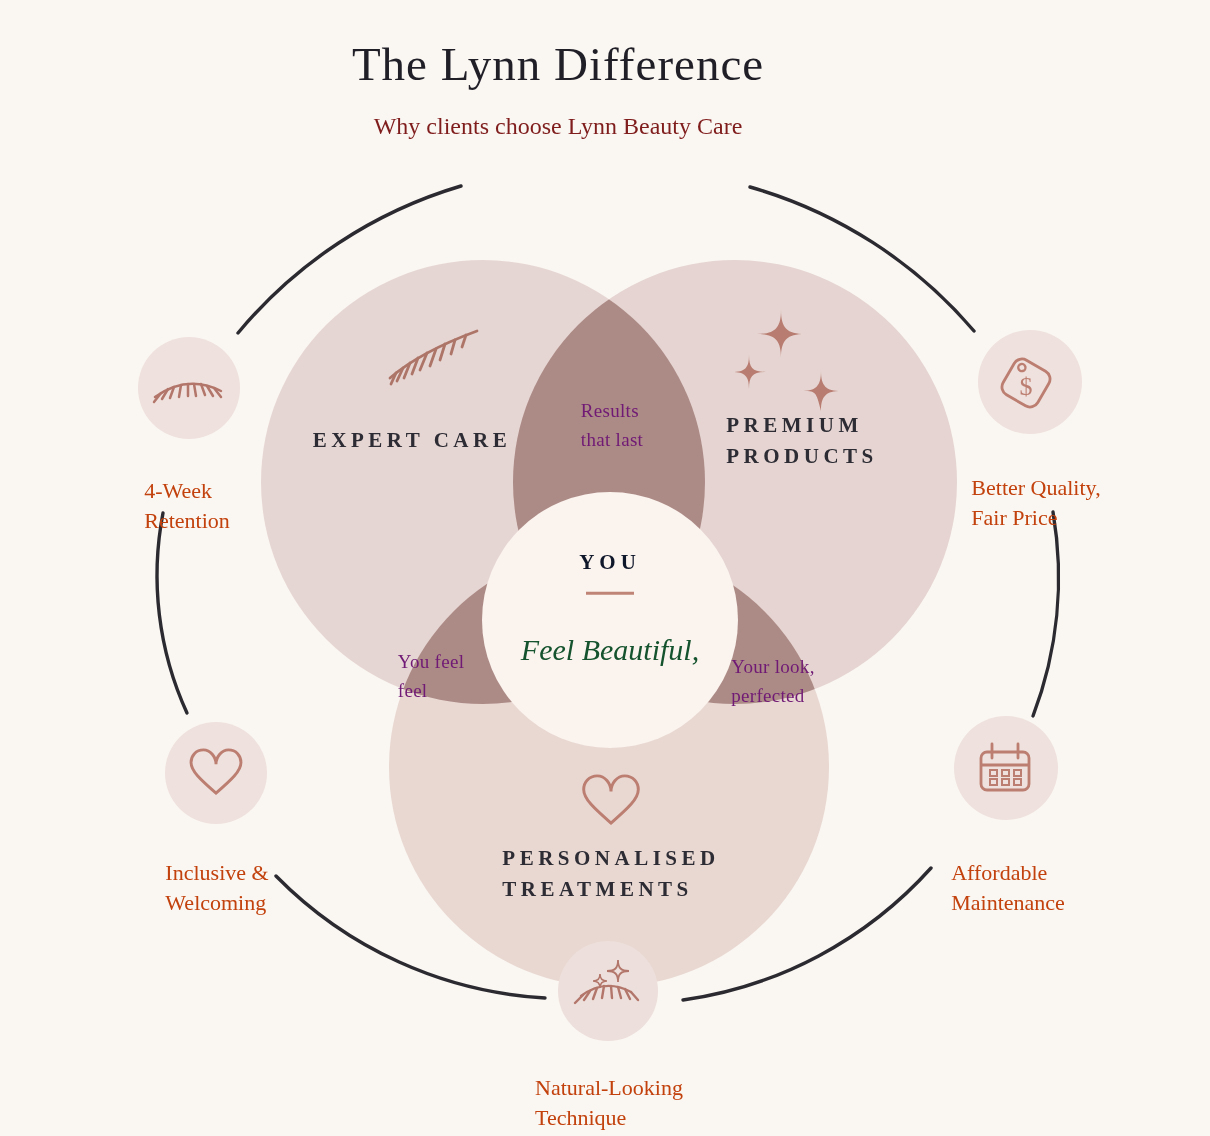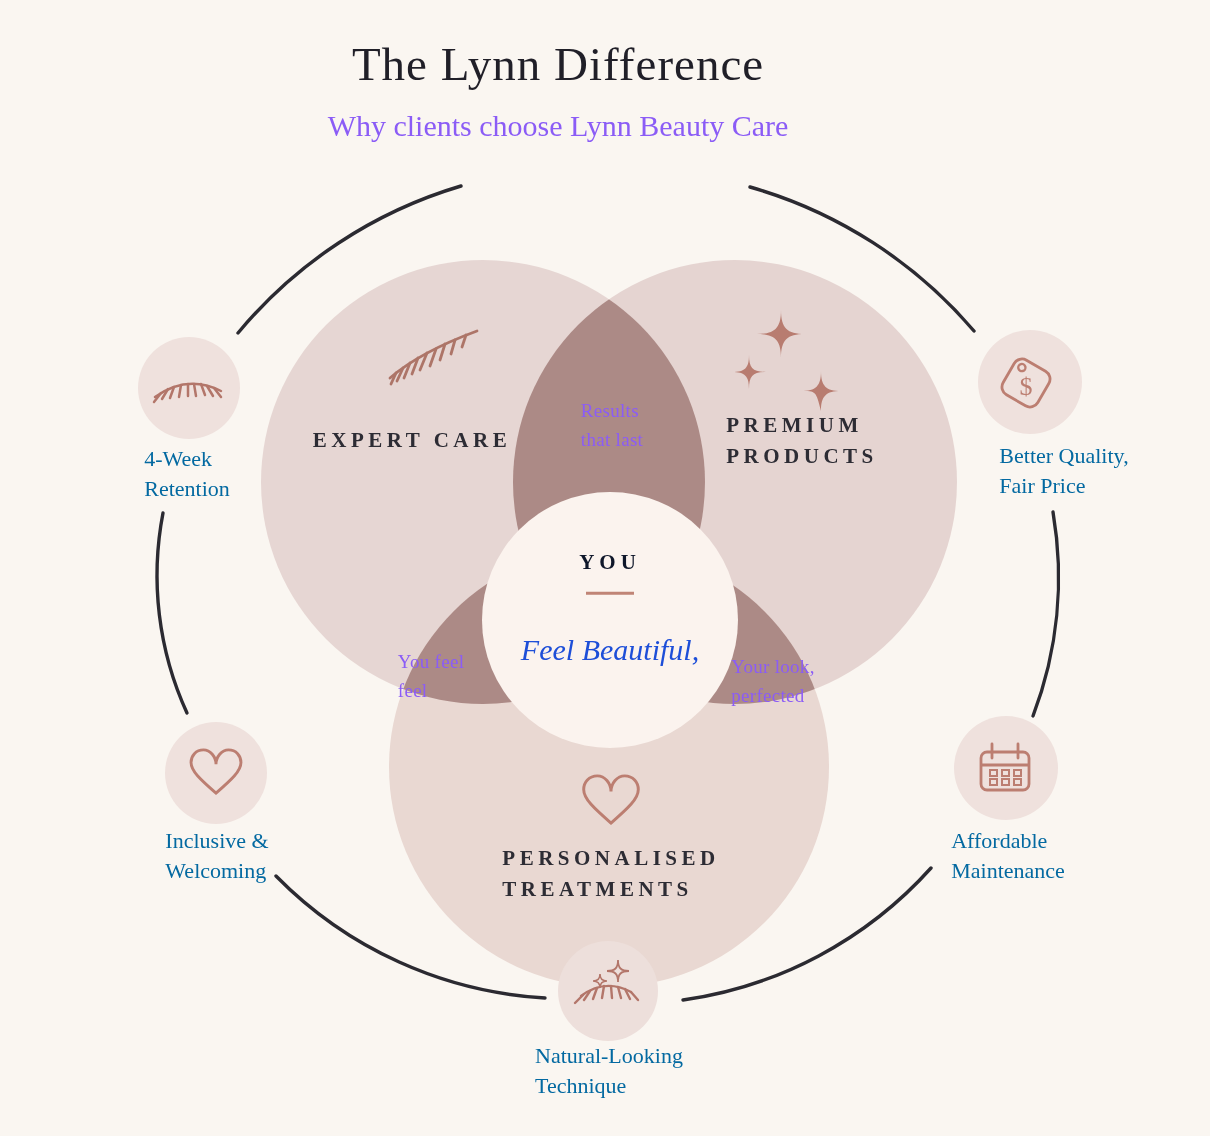--- a/index.html
+++ b/index.html
@@ -3,27 +3,27 @@
 <meta charset="utf-8">
 <style>
   html,body{margin:0;padding:0;background:#faf6f1;}
   .stage{
     position:relative;width:1210px;height:1136px;overflow:hidden;
     background:#faf6f1;font-family:"Liberation Serif",serif;color:#2a2931;
   }
   .diagram-svg{position:absolute;left:0;top:0;}
   .lbl{position:absolute;transform:translate(-50%,-50%);text-align:left;white-space:nowrap;}
   .title{font-size:47px;letter-spacing:1px;color:#201f28;}
-  .subtitle{font-size:30px;color:#8b5cf6;}
+  .subtitle{font-size:24px;color:#7f1d1d;}
   .caps{font-size:21px;letter-spacing:4.5px;color:#2d2c34;line-height:31px;font-weight:600;}
-  .overlap-txt{font-size:19px;color:#8b5cf6;line-height:29px;letter-spacing:.3px;}
+  .overlap-txt{font-size:19px;color:#701a75;line-height:29px;letter-spacing:.3px;}
   .center-you{font-size:21px;letter-spacing:5px;color:#0f172a;font-weight:600;}
   .center-divider{position:absolute;width:48px;height:2.5px;background:#c08476;transform:translate(-50%,-50%);}
-  .tagline{font-style:italic;font-size:30px;line-height:44px;color:#1d4ed8;}
-  .sat-lbl{font-size:22px;line-height:30px;color:#0369a1;}
+  .tagline{font-style:italic;font-size:30px;line-height:44px;color:#14532d;}
+  .sat-lbl{font-size:22px;line-height:30px;color:#c2410c;margin-top:32px;}
 </style>
 </head>
 <body>
 
 <div class="stage">
 
   <svg class="diagram-svg" width="1210" height="1136" viewBox="0 0 1210 1136">
 
     <defs>
       <clipPath id="clipA">
@@ -184,21 +184,21 @@
   <div class="lbl center-you" style="left:610px;top:562px;">YOU</div>
   <div class="center-divider" style="left:610px;top:593px;"></div>
   <div class="lbl tagline" style="left:610px;top:650px;">
     <div>Feel Beautiful,</div>
   </div>
 
   <div class="lbl sat-lbl" style="left:187px;top:474px;">
     <div>4-Week</div>
     <div>Retention</div>
   </div>
-  <div class="lbl sat-lbl" style="left:1064px;top:471px;">
+  <div class="lbl sat-lbl" style="left:1036px;top:471px;">
     <div>Better Quality,</div>
     <div>Fair Price</div>
   </div>
   <div class="lbl sat-lbl" style="left:1008px;top:856px;">
     <div>Affordable</div>
     <div>Maintenance</div>
   </div>
   <div class="lbl sat-lbl" style="left:217px;top:856px;">
     <div>Inclusive &amp;</div>
     <div>Welcoming</div>

